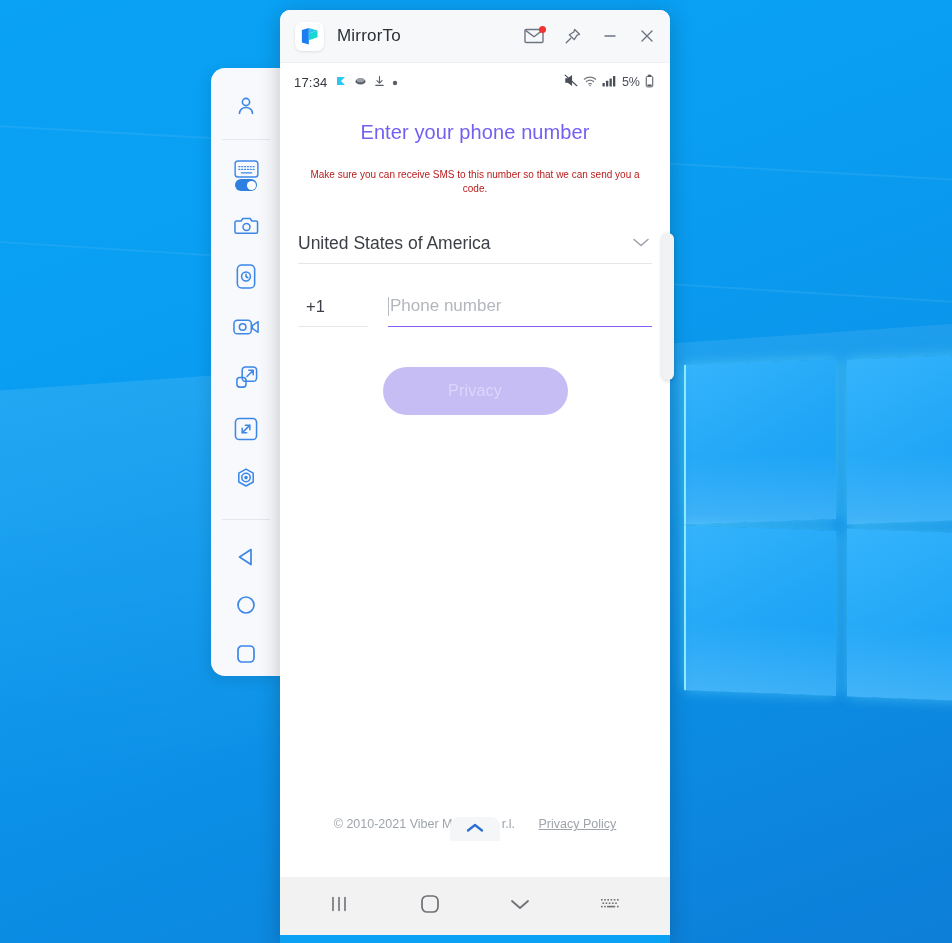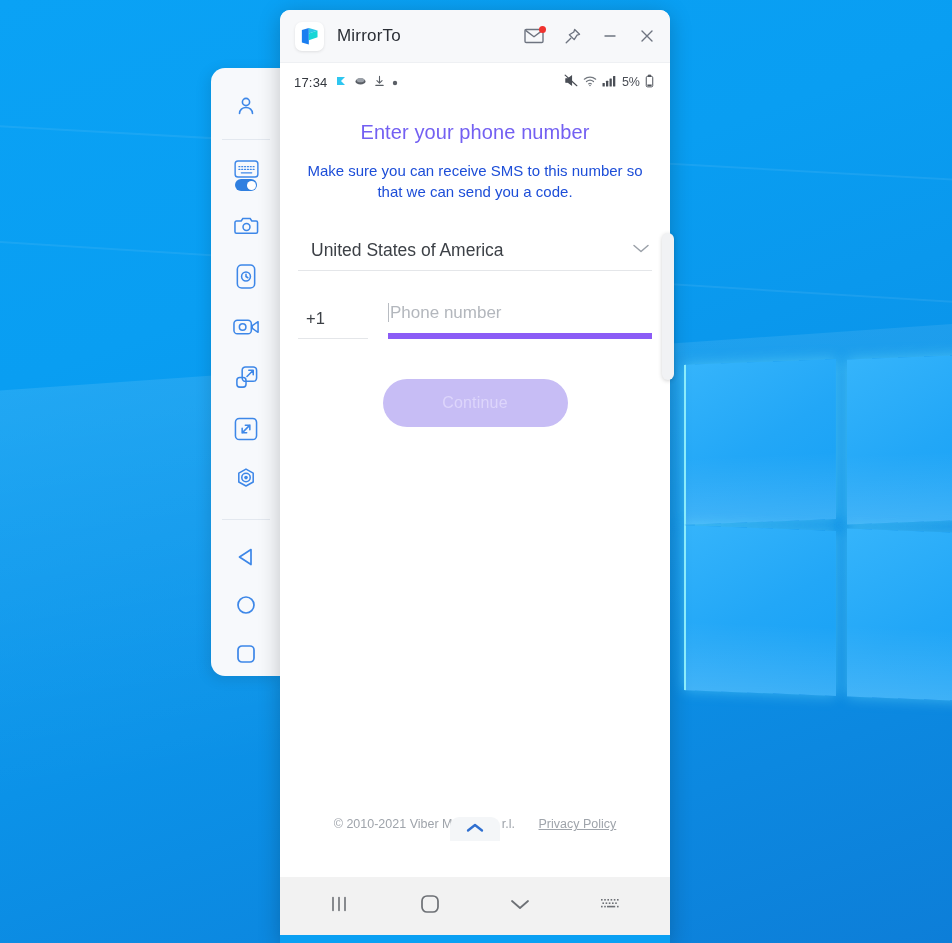--- a/index.html
+++ b/index.html
@@ -112,38 +112,38 @@
   #sb-right{ margin-left:auto; display:flex; align-items:center; gap:5px; color:#4a4e56; }
   #sb-batt-txt{ font-size:12.5px; margin-left:1px; }
 
   
   #content{ flex:1; position:relative; padding:0 18px; }
   #v-title{
     margin-top:20px; text-align:center; font-size:20px; color:#7360f2;
     font-weight:400; letter-spacing:.1px;
   }
   #v-sub{
-    margin-top:16px; text-align:center; font-size:15px; color:#1d4ed8;
+    margin-top:24px; text-align:center; font-size:10px; color:#b91c1c;
     line-height:1.42; padding:0 4px;
   }
   #country-row{
     margin-top:37px; display:flex; align-items:center;
     border-bottom:1px solid #e4e6e9; padding-bottom:9px; cursor:pointer;
   }
-  #country-name{ font-size:17.5px; color:#3c4046;margin-left:13px; }
+  #country-name{ font-size:17.5px; color:#3c4046; }
   #country-chev{ margin-left:auto; color:#9aa0a8; }
   #phone-row{
     margin-top:32px; display:flex; align-items:flex-end; gap:20px;
   }
   #dial-code{
     width:70px; font-size:16.5px; color:#3c4046;
     border-bottom:1px solid #e4e6e9; padding-bottom:10px; padding-left:8px;
   }
   #phone-field{
-    flex:1; border-bottom:6px solid #8b5cf6; padding-bottom:10px;
+    flex:1; border-bottom:1px solid #8b5cf6; padding-bottom:10px;
     display:flex; align-items:center; position:relative;
   }
   #caret{
     width:1px; height:19px; background:#b8bcc2; margin-right:1px;
   }
   #phone-ph{ font-size:17px; color:#b3b7bd; }
   #continue-btn{
     margin:40px auto 0; display:block; width:185px; height:48px;
     border-radius:26px; border:none; background:#c7bdf5;
     color:#ddd5fb; font-size:16px; font-family:inherit;
@@ -439,21 +439,21 @@
       </div>
 
       <div id="phone-row">
         <div id="dial-code">+1</div>
         <div id="phone-field">
           <span id="caret"></span>
           <span id="phone-ph">Phone number</span>
         </div>
       </div>
 
-      <button id="continue-btn">Continue</button>
+      <button id="continue-btn">Privacy</button>
 
       <div id="footer">
         <span>© 2010-2021 Viber Media S.à r.l.</span>
         <span id="privacy-link">Privacy Policy</span>
       </div>
 
       <div id="uptab">
         <span>
           <svg width="20" height="12" viewBox="0 0 20 12" fill="none" stroke="currentColor" stroke-width="2.3" stroke-linecap="round" stroke-linejoin="round">
               <path d="M3 8.5 10 3l7 5.5"></path>

